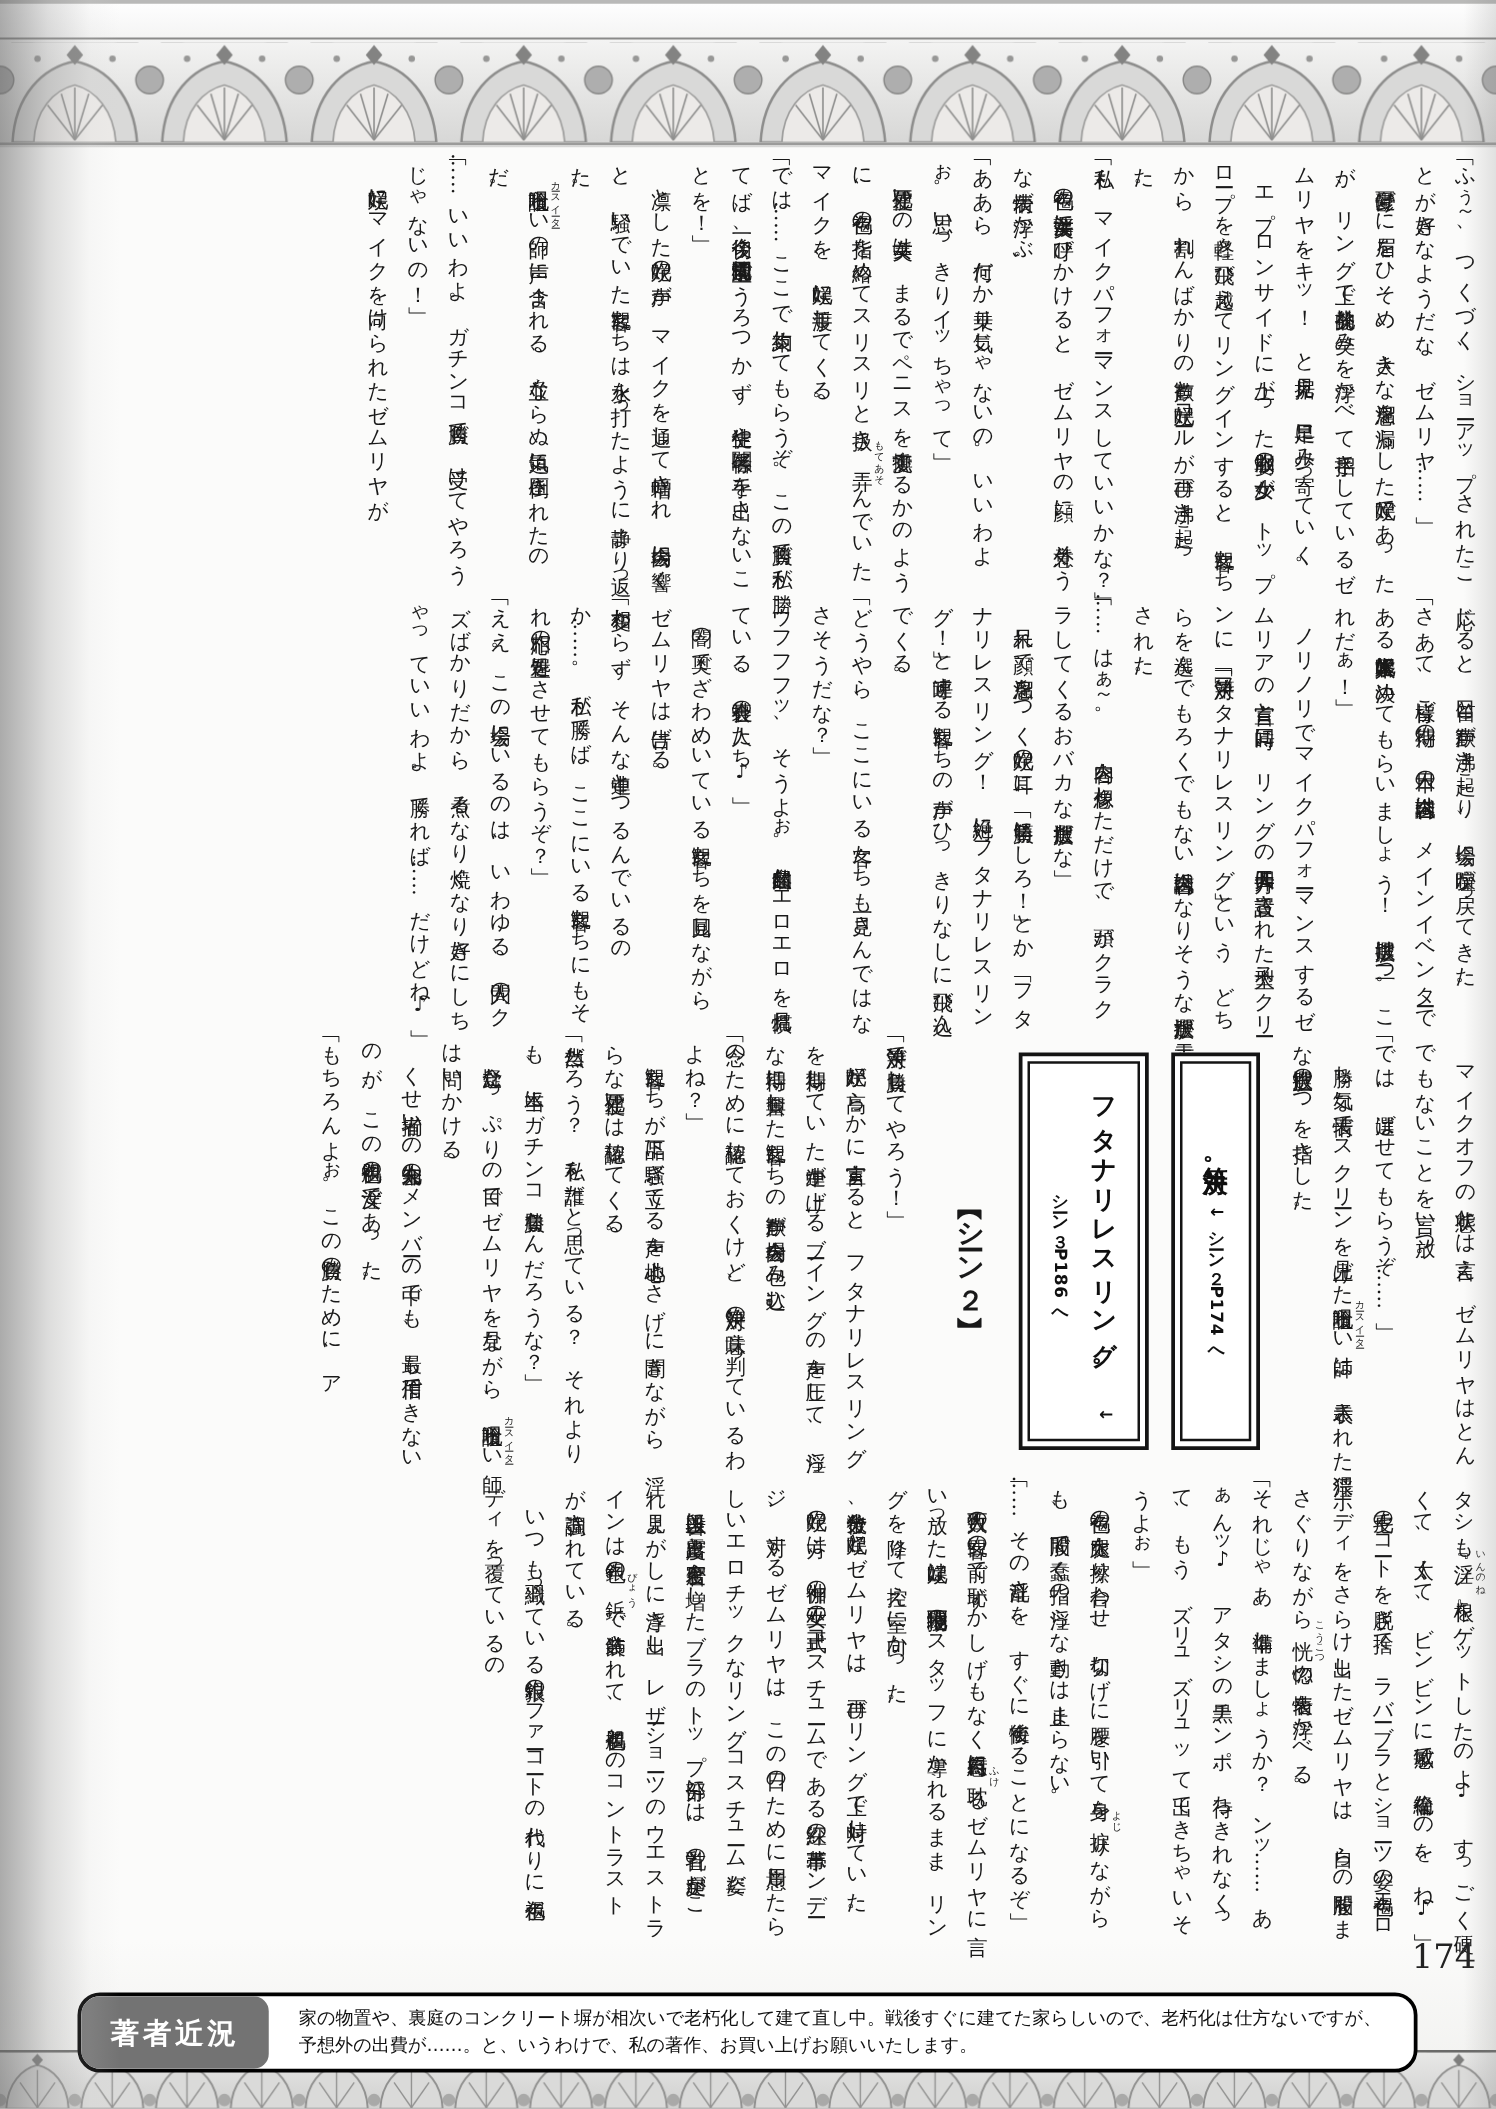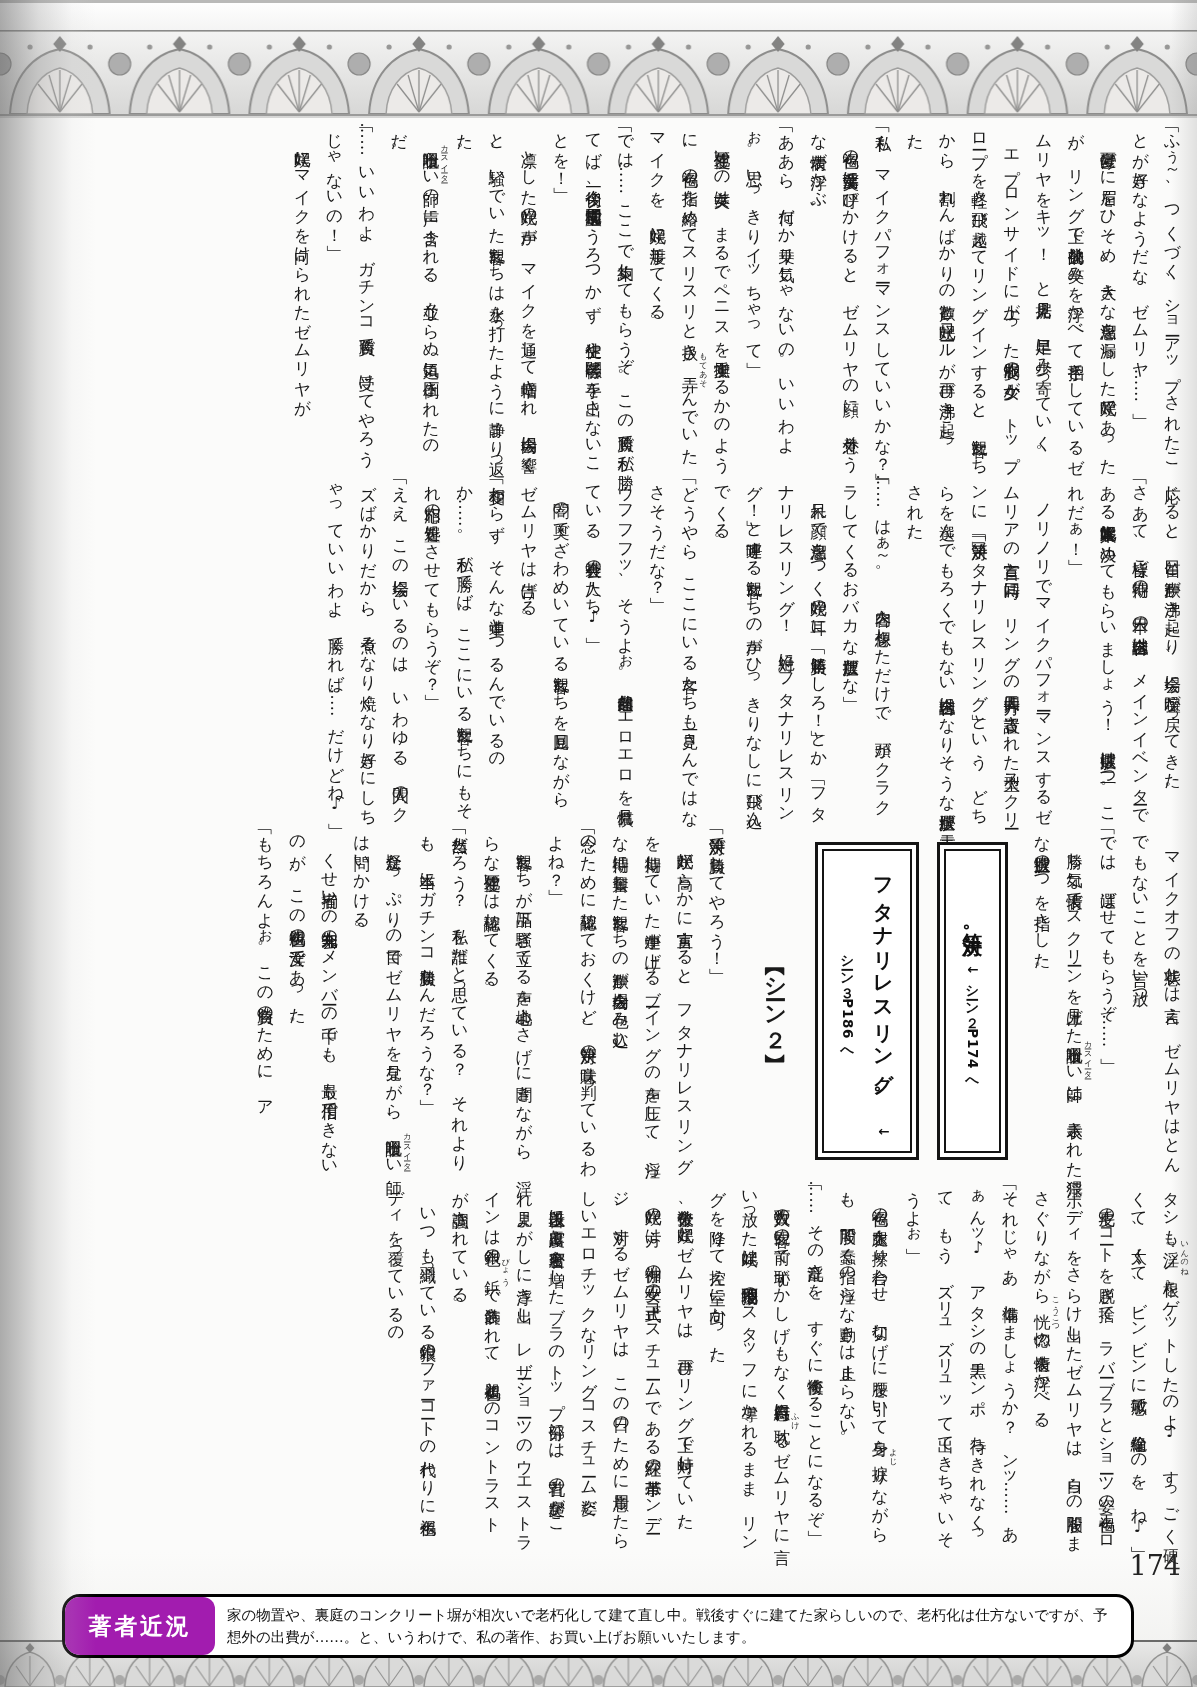--- a/index.html
+++ b/index.html
@@ -47,28 +47,28 @@
     display:block; text-align:center; margin-block:16px 22px;
     font-size:22px; font-weight:600; letter-spacing:.06em;
   }
 
   .footer-bar {
     position:absolute; left:62px; top:1594px; width:1072px; height:64px; z-index:7;
     border:3px solid #000; border-radius:18px; background:#fff;
     display:flex; align-items:stretch; overflow:hidden;
   }
   .footer-label {
-    background:#a21caf; color:#fff; min-width:150px;
+    background:#737373; color:#fff; min-width:150px;
     display:flex; align-items:center; justify-content:center;
     font-family:"DejaVu Sans","Liberation Sans",sans-serif;
     font-weight:bold; font-size:23px; letter-spacing:.12em;
     border-radius:0 12px 12px 0;
   }
   .footer-text {
-    flex:1; display:flex; align-items:center; padding:6px 12px;
+    flex:1; display:flex; align-items:center; padding:6px 24px;
     font-family:"DejaVu Sans","Liberation Sans",sans-serif;
     font-size:14.5px; line-height:1.55; color:#111;
   }
   .page-number {
     position:absolute; top:1550px; right:16px; z-index:7;
     font-family:"DejaVu Serif","Liberation Serif",serif; font-size:27px; color:#222;
   }
 </style>
 </head>
 <body>

